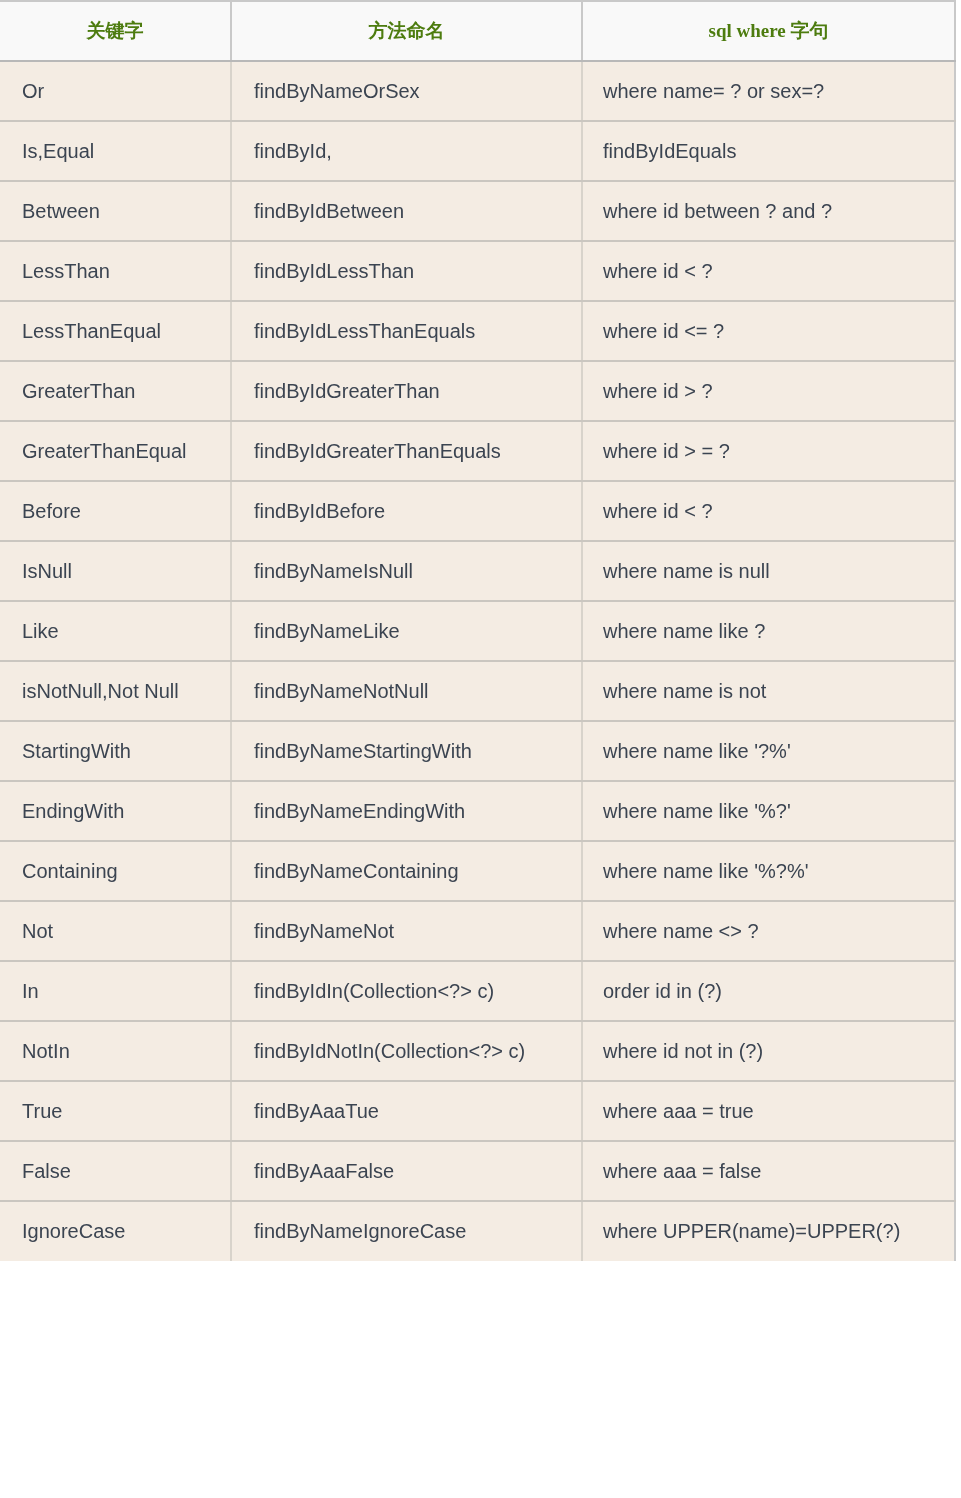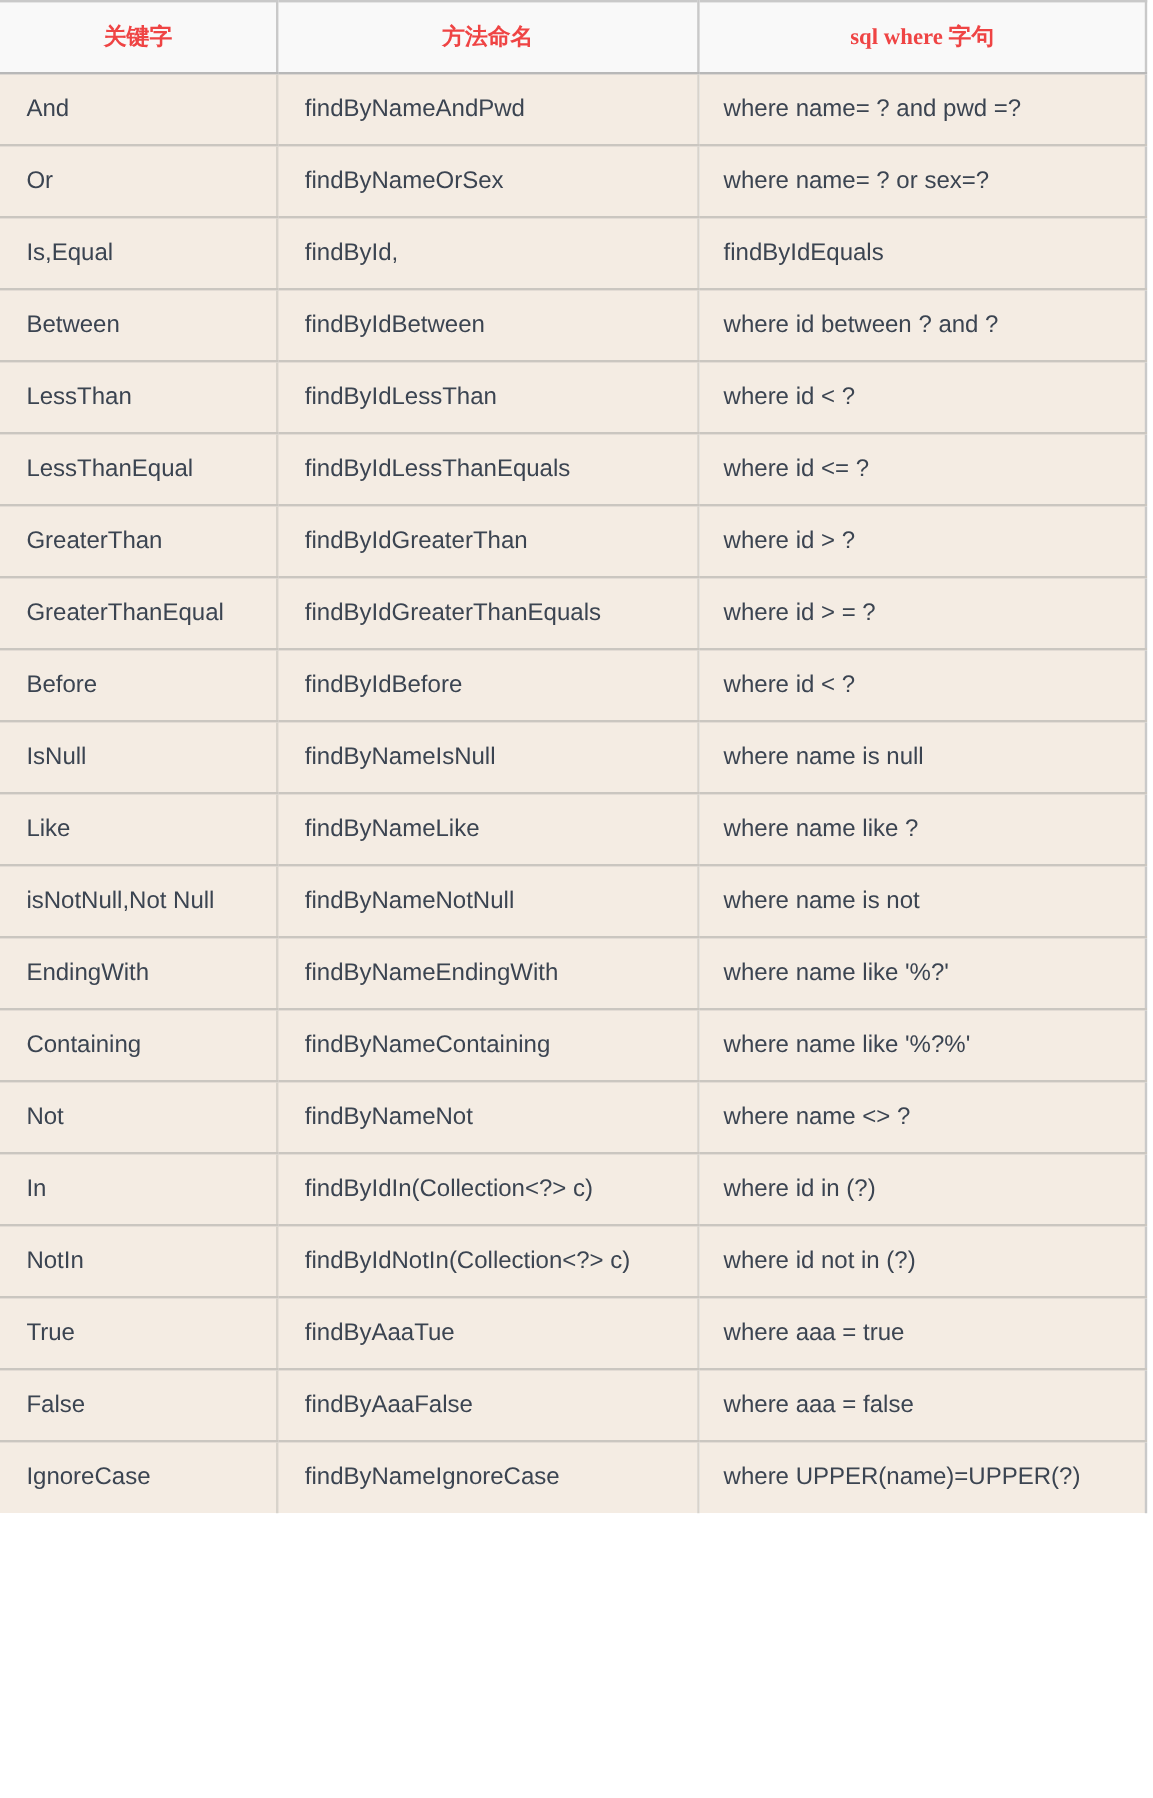--- a/index.html
+++ b/index.html
@@ -27,21 +27,21 @@
   }
   table.kw-table col.c1 { width: 231px; }
   table.kw-table col.c2 { width: 351px; }
   table.kw-table col.c3 { width: 373px; }
 
   thead th {
     background: #f9f9f9;
     height: 60px;
     font-size: 19px;
     font-weight: bold;
-    color: #ef4444;
+    color: #4d7c0f;
     text-align: center;
     vertical-align: middle;
     border-right: 2px solid #c9c9c9;
     border-bottom: 2px solid #b8b8b8;
     padding: 0;
     box-sizing: border-box;
   }
   thead th:last-child { border-right: none; font-family: Liberation Serif, serif; }
 
   tbody td {
@@ -77,25 +77,20 @@
         <col class="c3">
     </colgroup>
     <thead>
       <tr>
         <th>关键字</th>
         <th>方法命名</th>
         <th>sql where 字句</th>
       </tr>
     </thead>
     <tbody id="table-body">
-        <tr>
-          <td>And</td>
-          <td>findByNameAndPwd</td>
-          <td>where name= ? and pwd =?</td>
-        </tr>
         <tr>
           <td>Or</td>
           <td>findByNameOrSex</td>
           <td>where name= ? or sex=?</td>
         </tr>
         <tr>
           <td>Is,Equal</td>
           <td>findById,</td>
           <td>findByIdEquals</td>
         </tr>
@@ -138,38 +133,43 @@
           <td>Like</td>
           <td>findByNameLike</td>
           <td>where name like ?</td>
         </tr>
         <tr>
           <td>isNotNull,Not Null</td>
           <td>findByNameNotNull</td>
           <td>where name is not</td>
         </tr>
         <tr>
+          <td>StartingWith</td>
+          <td>findByNameStartingWith</td>
+          <td>where name like '?%'</td>
+        </tr>
+        <tr>
           <td>EndingWith</td>
           <td>findByNameEndingWith</td>
           <td>where name like '%?'</td>
         </tr>
         <tr>
           <td>Containing</td>
           <td>findByNameContaining</td>
           <td>where name like '%?%'</td>
         </tr>
         <tr>
           <td>Not</td>
           <td>findByNameNot</td>
           <td>where name &lt;&gt; ?</td>
         </tr>
         <tr>
           <td>In</td>
           <td>findByIdIn(Collection&lt;?&gt; c)</td>
-          <td>where id in (?)</td>
+          <td>order id in (?)</td>
         </tr>
         <tr>
           <td>NotIn</td>
           <td>findByIdNotIn(Collection&lt;?&gt; c)</td>
           <td>where id not in (?)</td>
         </tr>
         <tr>
           <td>True</td>
           <td>findByAaaTue</td>
           <td>where aaa = true</td>

